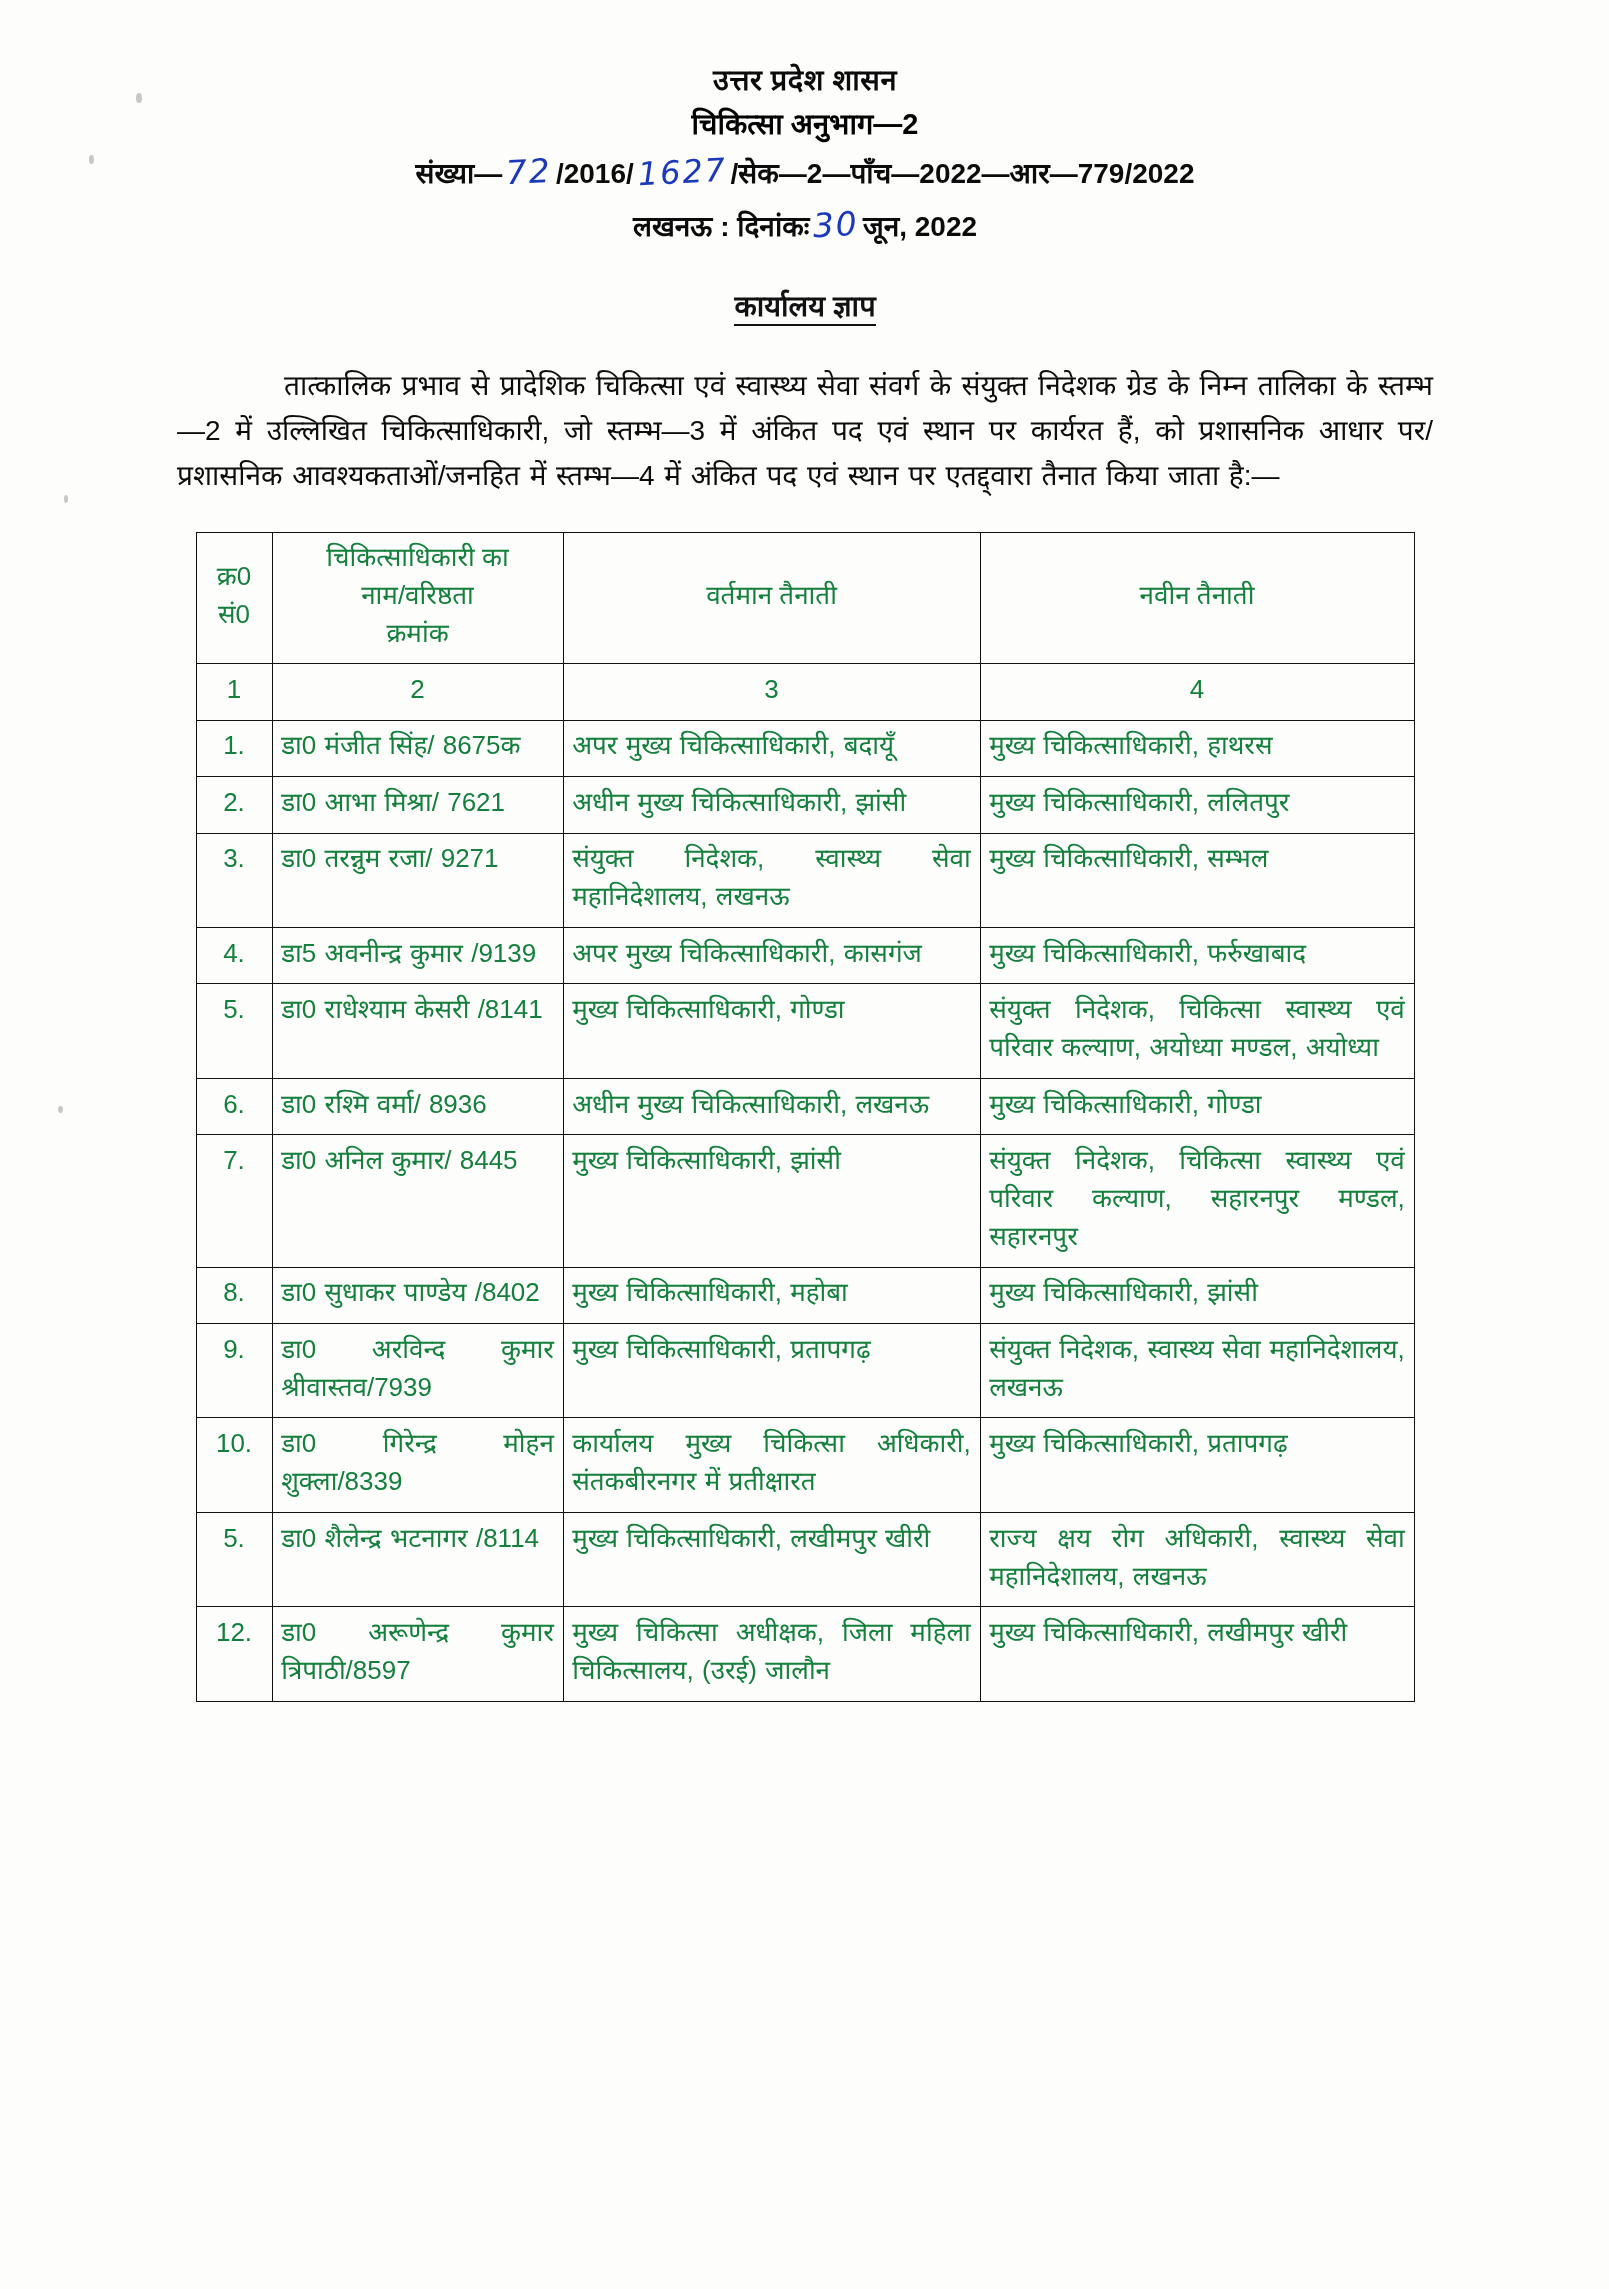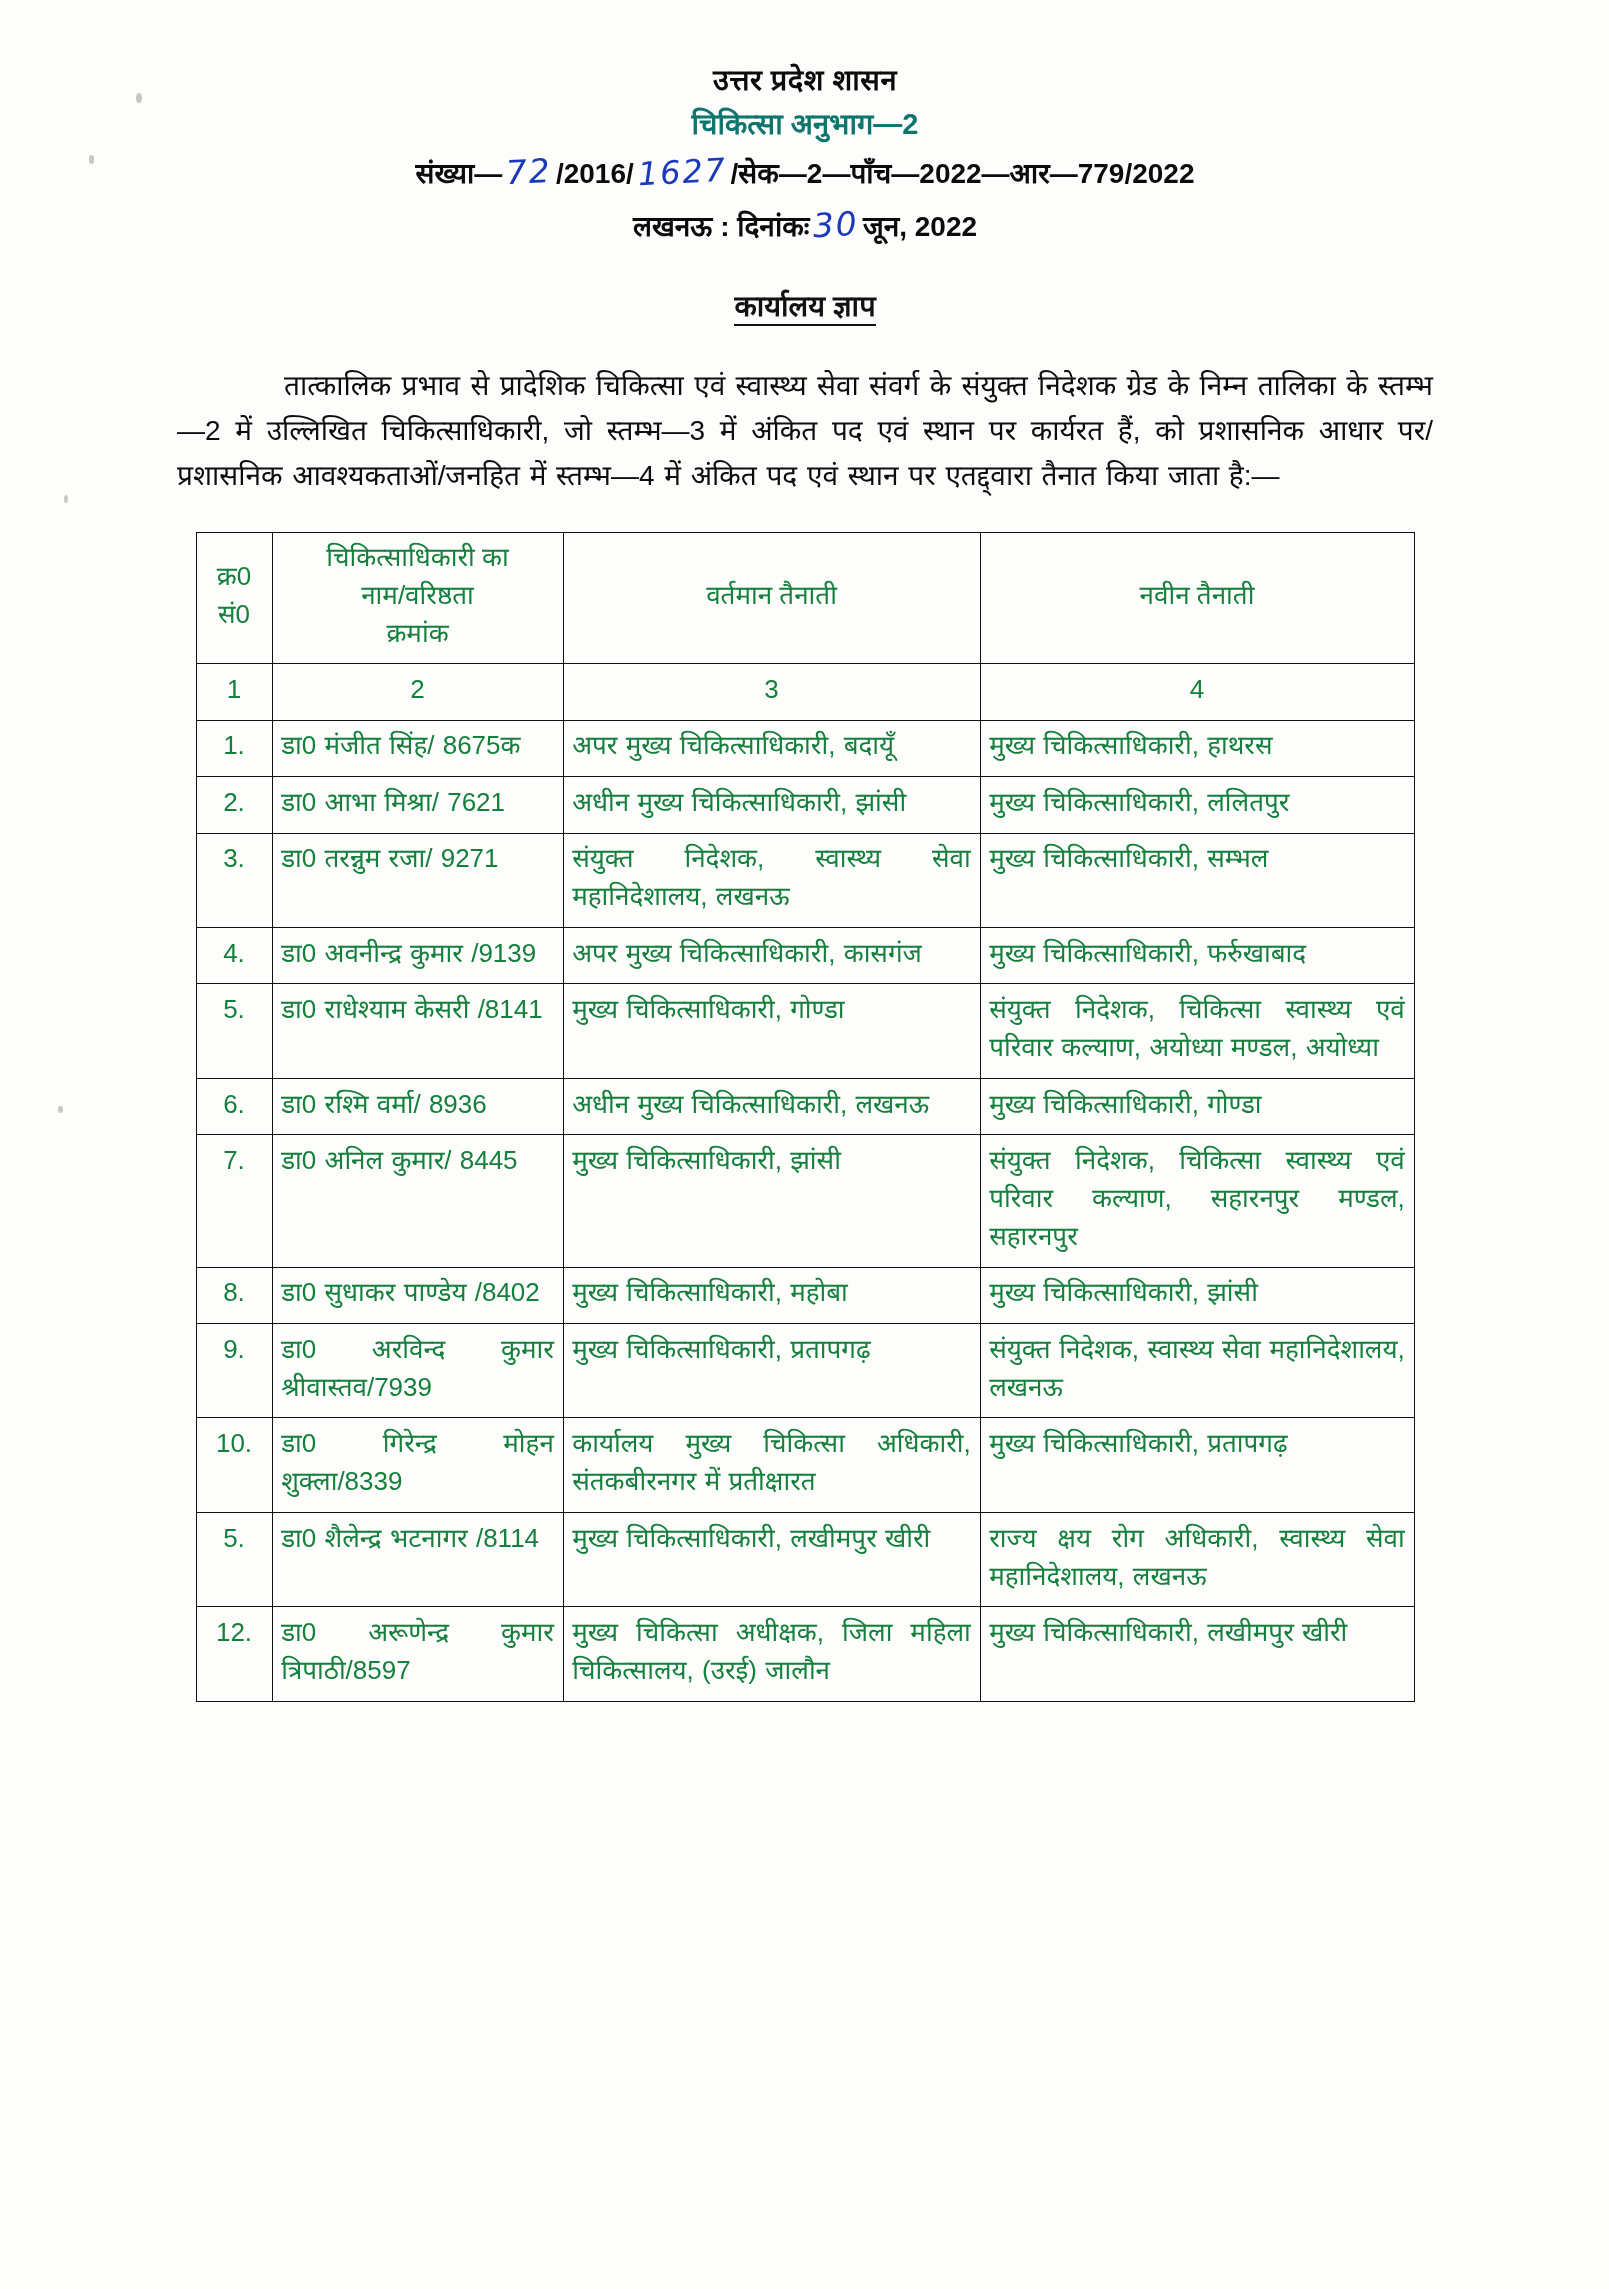--- a/index.html
+++ b/index.html
@@ -42,21 +42,21 @@
     font-size: 29px;
     font-weight: 700;
     letter-spacing: 0.5px;
     line-height: 1.5;
     color: #0b0b0b;
   }
   .section-line {
     font-size: 29px;
     font-weight: 700;
     line-height: 1.5;
-    color: #0f766e;
+    color: #000000;
   }
   .number-line {
     font-size: 28px;
     font-weight: 700;
     line-height: 1.6;
     color: #0b0b0b;
     white-space: nowrap;
   }
   .date-line {
     font-size: 28px;
@@ -212,21 +212,21 @@
           <td class="just">मुख्य चिकित्साधिकारी, ललितपुर</td>
         </tr>
         <tr>
           <td class="sn">3.</td>
           <td class="just">डा0 तरन्नुम रजा/ 9271</td>
           <td class="just">संयुक्त निदेशक, स्वास्थ्य सेवा महानिदेशालय, लखनऊ</td>
           <td class="just">मुख्य चिकित्साधिकारी, सम्भल</td>
         </tr>
         <tr>
           <td class="sn">4.</td>
-          <td class="just">डा0 अवनीन्द्र कुमार /9139</td>
+          <td class="just">डा5 अवनीन्द्र कुमार /9139</td>
           <td class="just">अपर मुख्य चिकित्साधिकारी, कासगंज</td>
           <td class="just">मुख्य चिकित्साधिकारी, फर्रुखाबाद</td>
         </tr>
         <tr>
           <td class="sn">5.</td>
           <td class="just">डा0 राधेश्याम केसरी /8141</td>
           <td class="just">मुख्य चिकित्साधिकारी, गोण्डा</td>
           <td class="just">संयुक्त निदेशक, चिकित्सा स्वास्थ्य एवं परिवार कल्याण, अयोध्या मण्डल, अयोध्या</td>
         </tr>
         <tr>

